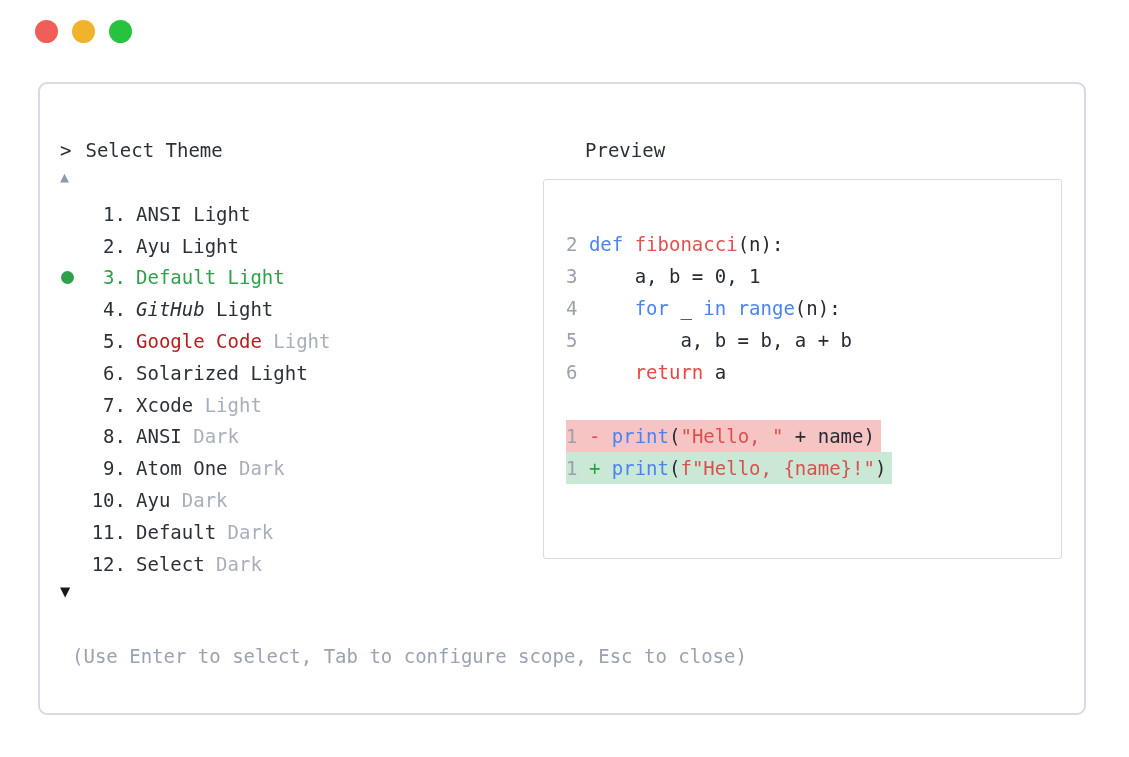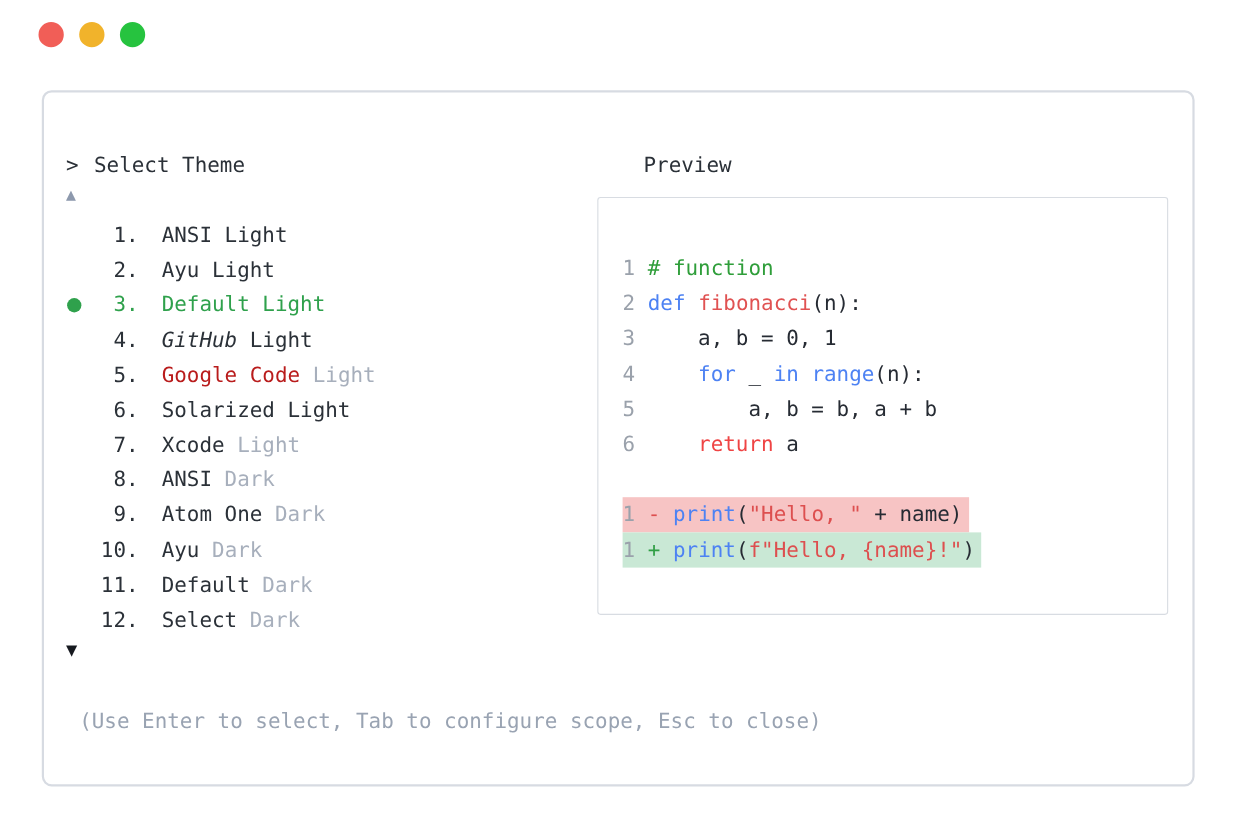--- a/index.html
+++ b/index.html
@@ -88,21 +88,21 @@
     width: 13px;
     height: 13px;
     border-radius: 50%;
     margin-left: 1px;
   }
   .trow .tnum {
     width: 38px;
     text-align: right;
     color: #2b3138;
   }
-  .trow .tname { margin-left: 21px; color: #2b3138; }
+  .trow .tname { margin-left: 10px; color: #2b3138; }
   .footer {
     position: absolute;
     left: 32px;
     top: 556px;
     font-size: 19px;
     line-height: 32px;
     color: #99a3b2;
     white-space: pre;
   }
   
@@ -173,21 +173,20 @@
         <div class="trow"><span class="marker"></span><span class="tnum">11.</span><span class="tname"><span style="color: rgb(43, 49, 56);">Default </span><span style="color: rgb(167, 175, 188);">Dark</span></span></div>
         <div class="trow"><span class="marker"></span><span class="tnum">12.</span><span class="tname"><span style="color: rgb(43, 49, 56);">Select </span><span style="color: rgb(167, 175, 188);">Dark</span></span></div>
       </div>
 
     <div class="down-arrow">▼</div>
 
     <div class="preview-heading">Preview</div>
 
     <div class="preview-box">
       <div class="code" id="code-lines">
-          <div class="cline"><span><span style="color: rgb(154, 161, 171);">1 </span><span style="color: rgb(47, 158, 58);"># function</span></span></div>
           <div class="cline"><span><span style="color: rgb(154, 161, 171);">2 </span><span style="color: rgb(77, 130, 243);">def</span><span style="color: rgb(38, 43, 51);"> </span><span style="color: rgb(224, 82, 82);">fibonacci</span><span style="color: rgb(38, 43, 51);">(n):</span></span></div>
           <div class="cline"><span><span style="color: rgb(154, 161, 171);">3 </span><span style="color: rgb(38, 43, 51);">    a, b = 0, 1</span></span></div>
           <div class="cline"><span><span style="color: rgb(154, 161, 171);">4 </span><span style="color: rgb(38, 43, 51);">    </span><span style="color: rgb(77, 130, 243);">for</span><span style="color: rgb(38, 43, 51);"> _ </span><span style="color: rgb(77, 130, 243);">in</span><span style="color: rgb(38, 43, 51);"> </span><span style="color: rgb(77, 130, 243);">range</span><span style="color: rgb(38, 43, 51);">(n):</span></span></div>
           <div class="cline"><span><span style="color: rgb(154, 161, 171);">5 </span><span style="color: rgb(38, 43, 51);">        a, b = b, a + b</span></span></div>
           <div class="cline"><span><span style="color: rgb(154, 161, 171);">6 </span><span style="color: rgb(38, 43, 51);">    </span><span style="color: #ef4444;">return</span><span style="color: rgb(38, 43, 51);"> a</span></span></div>
           <div class="cline"><span><span style="color: rgb(154, 161, 171);"></span></span></div>
           <div class="cline"><span class="hl" style="background: rgb(247, 196, 196);"><span style="color: rgb(154, 161, 171);">1 </span><span style="color: rgb(221, 79, 79);">- </span><span style="color: rgb(77, 130, 243);">print</span><span style="color: rgb(38, 43, 51);">(</span><span style="color: rgb(221, 79, 79);">"Hello, "</span><span style="color: rgb(38, 43, 51);"> + name)</span></span></div>
           <div class="cline"><span class="hl" style="background: rgb(201, 232, 213);"><span style="color: rgb(154, 161, 171);">1 </span><span style="color: rgb(47, 158, 68);">+ </span><span style="color: rgb(77, 130, 243);">print</span><span style="color: rgb(38, 43, 51);">(</span><span style="color: rgb(221, 79, 79);">f"Hello, {name}!"</span><span style="color: rgb(38, 43, 51);">)</span></span></div>
         </div>
     </div>

